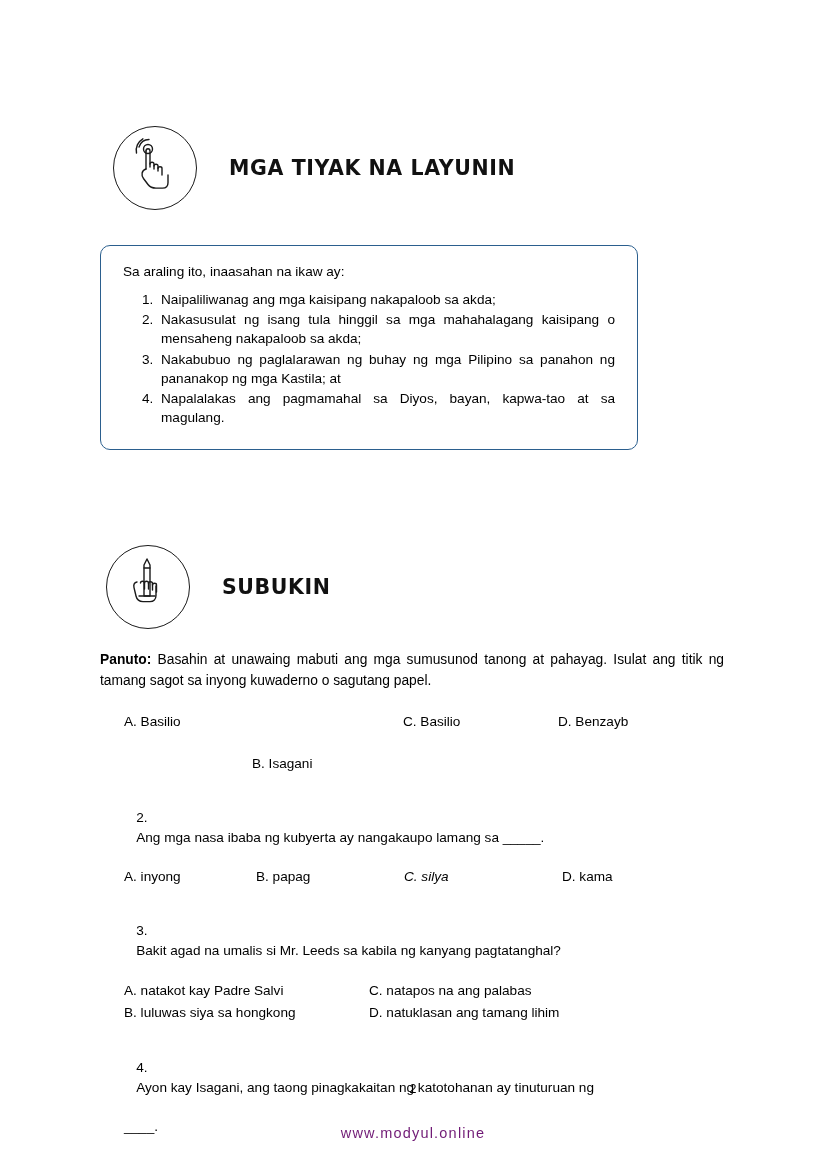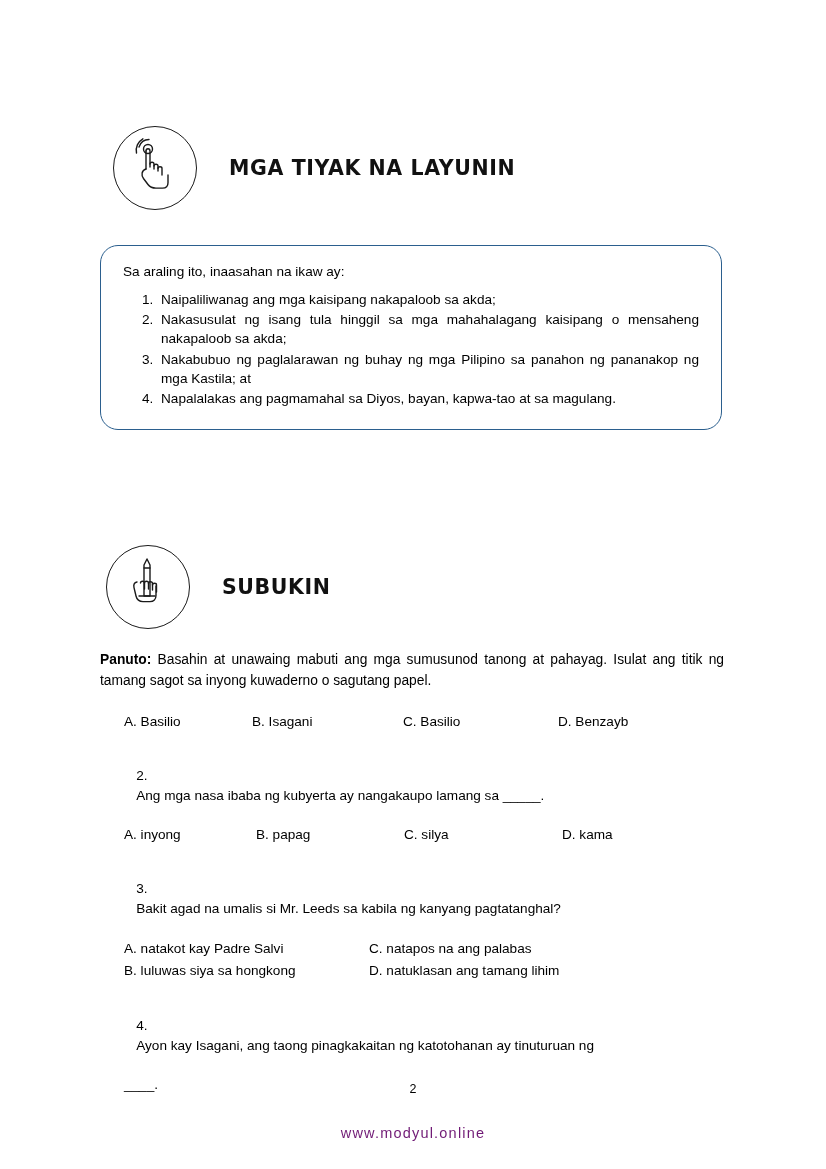--- a/index.html
+++ b/index.html
@@ -45,24 +45,24 @@
     letter-spacing: 0.6px;
     color: #111111;
     font-family: "DejaVu Sans", sans-serif;
   }
 
   
   .objectives-box {
     position: absolute;
     left: 100px;
     top: 245px;
-    width: 622px;
+    width: 538px;
     box-sizing: border-box;
     border: 1.2px solid #2b5f8e;
-    border-radius: 18px;
+    border-radius: 10px;
     padding: 16px 22px 20px 22px;
   }
   .objectives-intro {
     font-size: 13.6px;
     line-height: 1.45;
     margin-bottom: 8px;
   }
   ol.objectives-list {
     margin: 0;
     padding-left: 34px;
@@ -112,26 +112,26 @@
   }
   .two-col .choice-line > span:first-child { width: 245px; flex: 0 0 245px; }
 
   .ch-a { width: 137px; flex: 0 0 137px; }
   .ch-b { width: 145px; flex: 0 0 145px; }
   .ch-c { width: 148px; flex: 0 0 148px; }
   .ch-d { flex: 1 1 auto; }
 
   
   .q1 .ch-a { width: 128px; flex: 0 0 128px; }
-  .q1 .ch-b { width: 151px; flex: 0 0 151px; }
+  .q1 .ch-b { width: 151px; flex: 0 0 151px; margin-top: 42px; }
   .q1 .ch-c { width: 155px; flex: 0 0 155px; }
 
   .q2 .ch-a { width: 132px; flex: 0 0 132px; }
   .q2 .ch-b { width: 148px; flex: 0 0 148px; }
-  .q2 .ch-c { width: 158px; flex: 0 0 158px; }
+  .q2 .ch-c { width: 158px; flex: 0 0 158px; font-style: italic; }
 
   .indent-blank { padding-left: 18px; }
 
   
   .page-number {
     position: absolute;
     left: 0;
     right: 0;
     top: 1082px;
     text-align: center;

